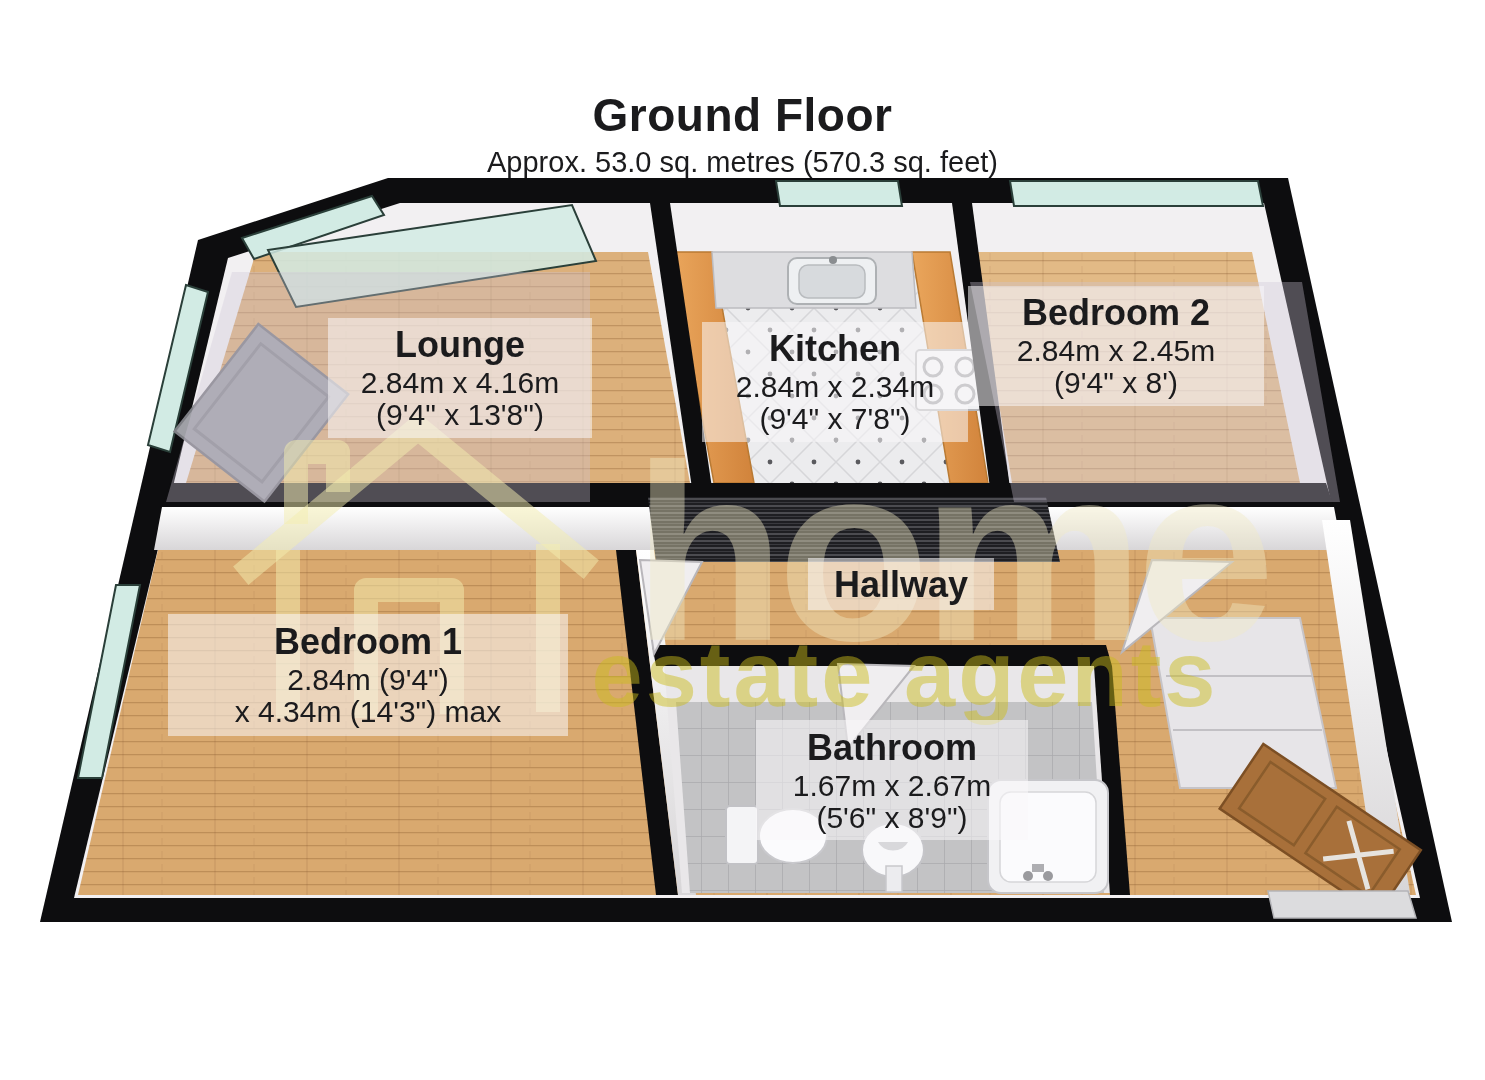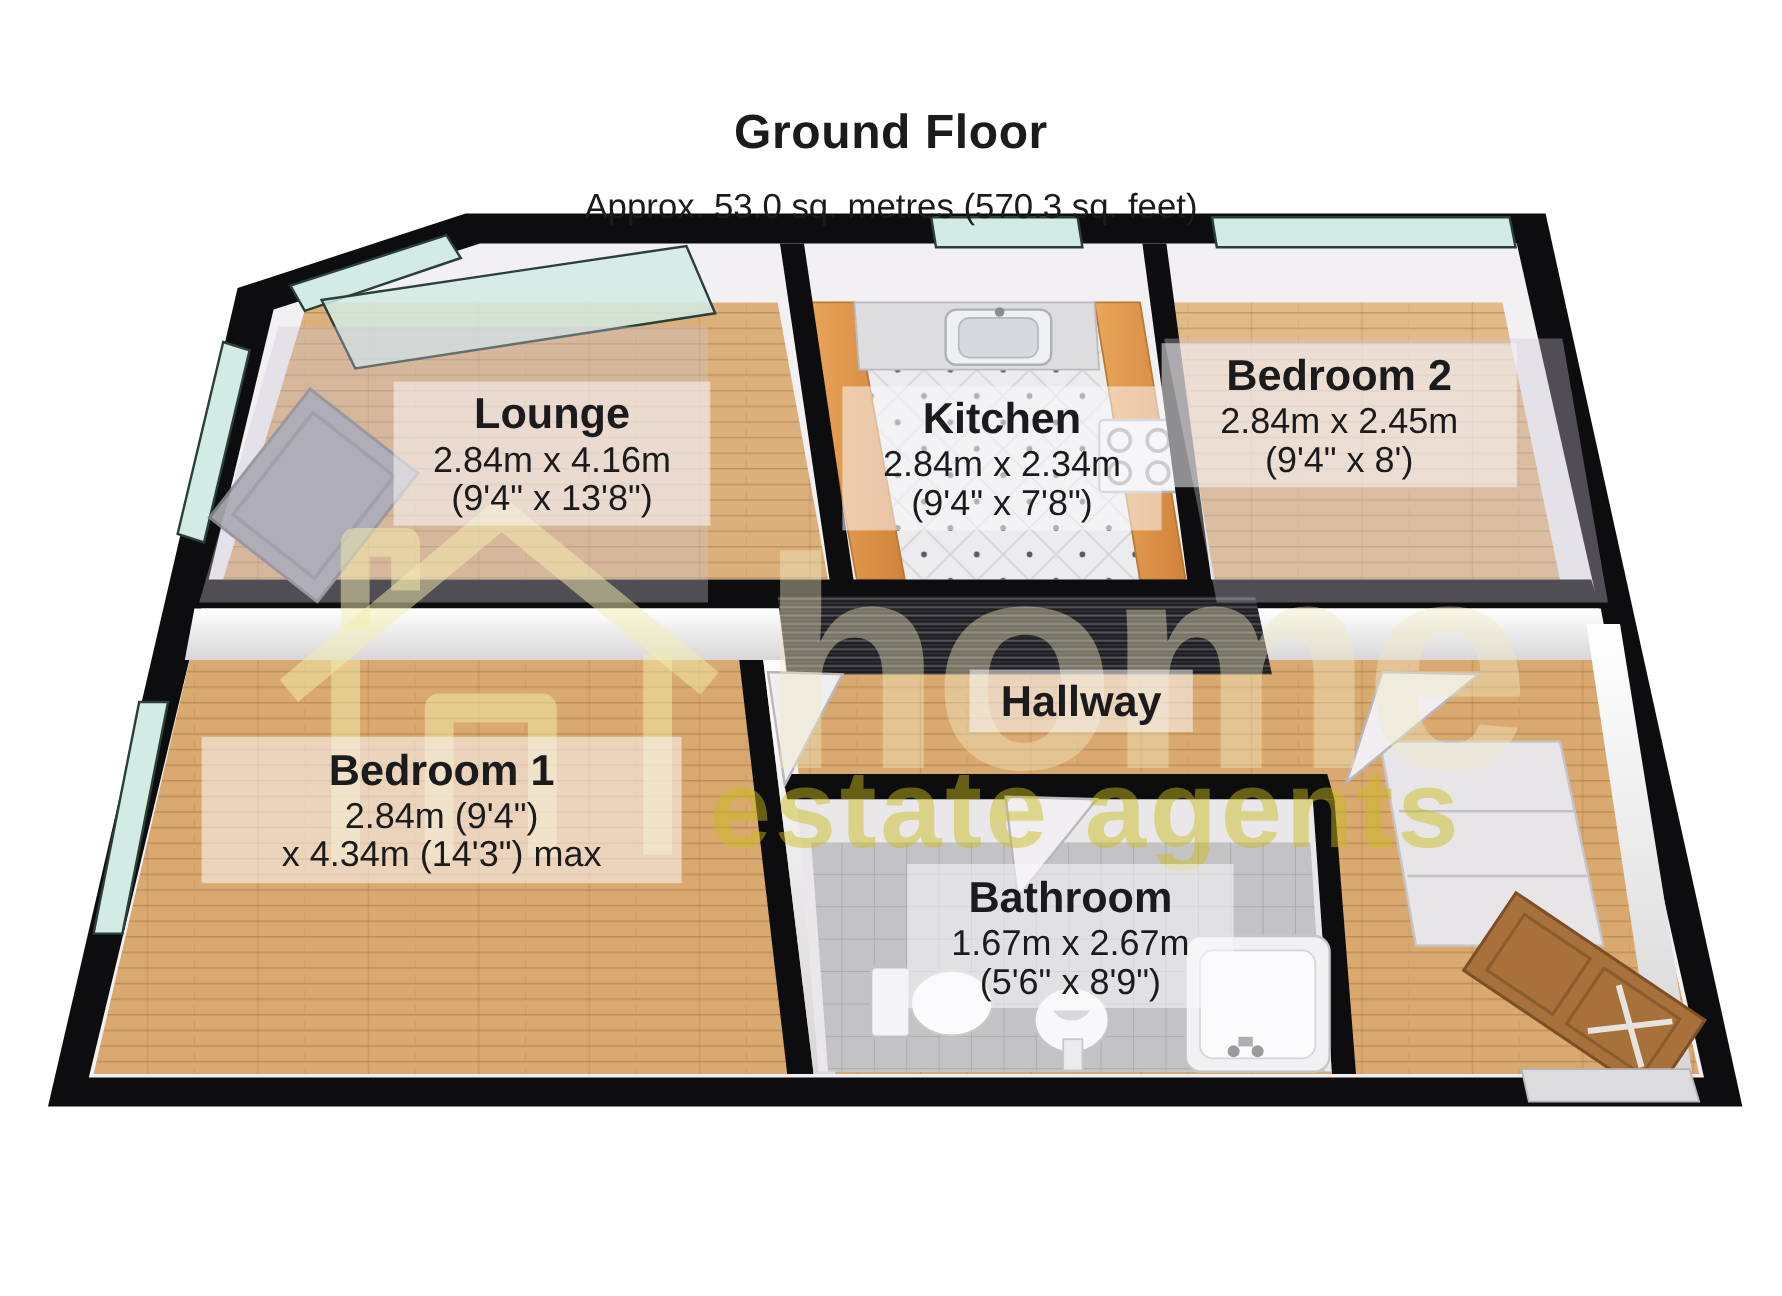--- a/index.html
+++ b/index.html
@@ -1,20 +1,20 @@
 <!DOCTYPE html>
 <html><head>
 <meta charset="utf-8">
 <style>
   html,body{margin:0;padding:0;background:#ffffff;}
   #stage{position:relative;width:1485px;height:1080px;background:#ffffff;overflow:hidden;
          font-family:"Liberation Sans", sans-serif;color:#1b1b1d;}
   .hdr{position:absolute;left:0;top:88px;width:100%;text-align:center;}
-  .hdr .t{font-size:40px;font-weight:bold;letter-spacing:0.5px;}
-  .hdr .s{font-size:29px;margin-top:24px;}
+  .hdr .t{font-size:46px;font-weight:bold;letter-spacing:0.5px;}
+  .hdr .s{font-size:29px;margin-top:4px;}
   .ftr{position:absolute;left:0;top:1028px;width:100%;text-align:center;font-size:38px;}
   svg{position:absolute;left:0;top:0;}
   text{font-family:"Liberation Sans", sans-serif;}
   .rname{font-size:36px;font-weight:bold;fill:#1b1b1d;}
   .rdim{font-size:30px;fill:#1b1b1d;}
   .lblbox{fill:rgba(249,247,250,0.55);}
   .tint{fill:rgba(206,198,214,0.35);}
 </style>
 </head>
 <body>

